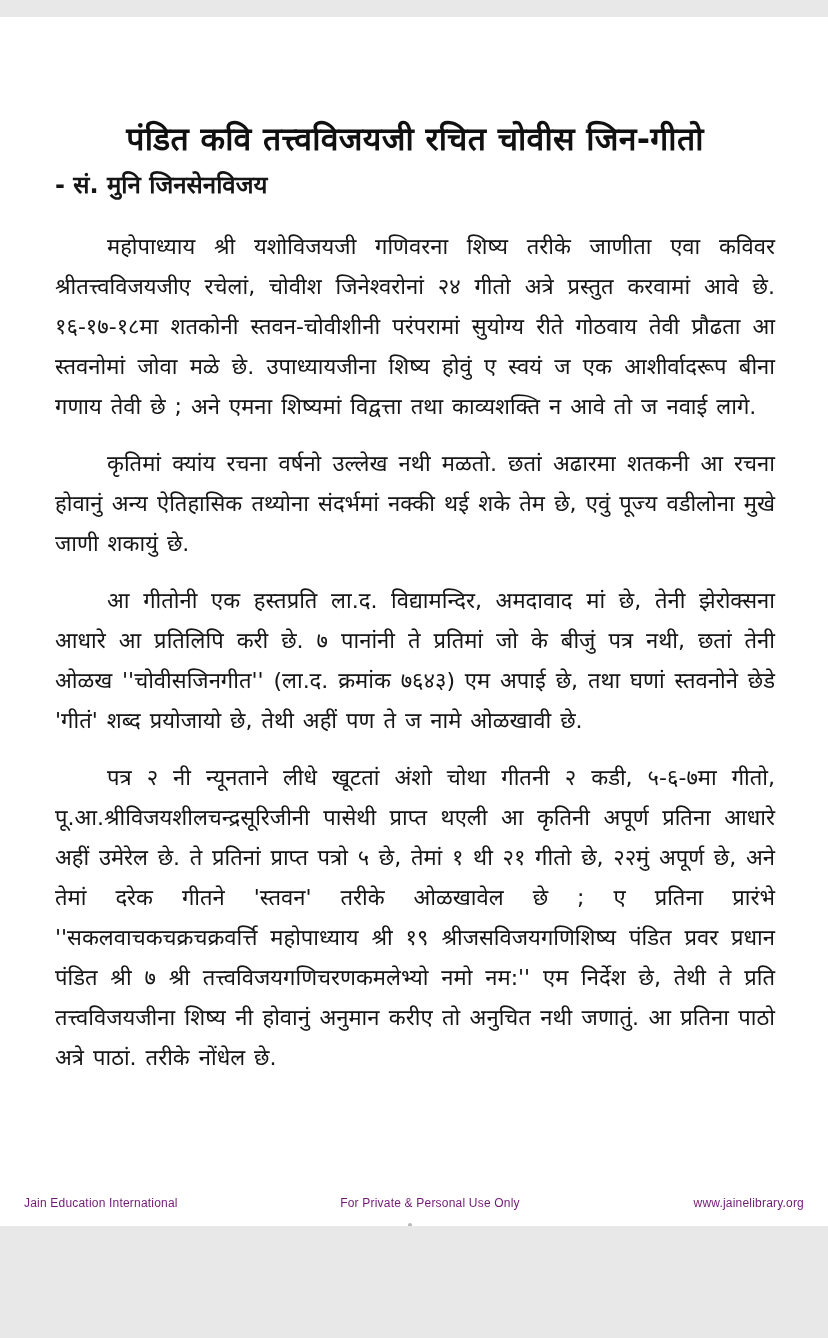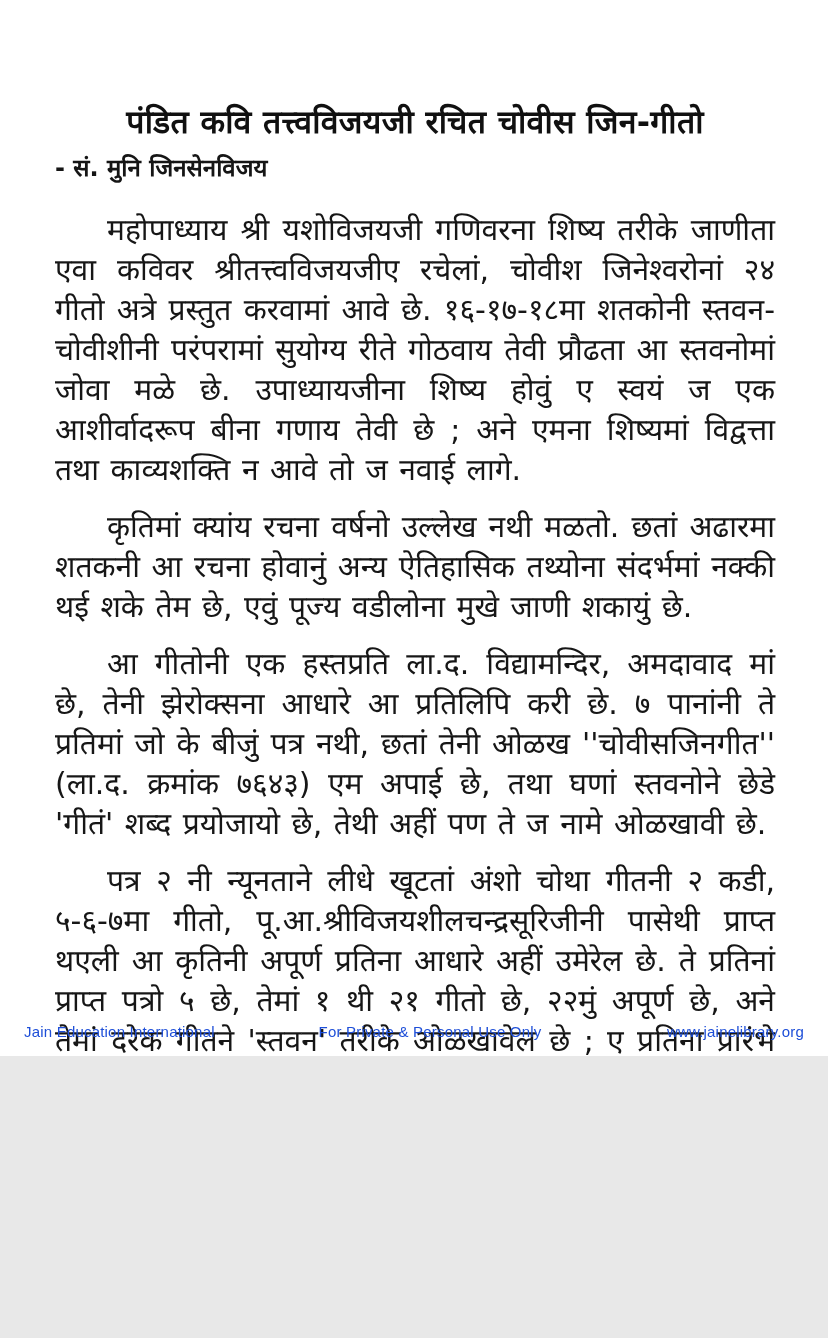--- a/index.html
+++ b/index.html
@@ -3,22 +3,22 @@
 <meta charset="utf-8">
 <style>
   html, body {
     margin: 0;
     padding: 0;
     background: #e8e8e8;
   }
   .page {
     position: relative;
     width: 828px;
-    height: 1056px;
-    margin: 0 auto;
+    height: 1209px;
+    margin: 17px auto;
     background: #ffffff;
     overflow: hidden;
     font-family: "DejaVu Sans", sans-serif;
     color: #161616;
     box-sizing: border-box;
   }
   .content {
     position: absolute;
     top: 0;
     left: 55px;
@@ -35,21 +35,21 @@
   }
   .byline {
     text-align: left;
     font-size: 24px;
     line-height: 32px;
     font-weight: bold;
     margin: 8px 2px 26px 0;
     color: #151515;
   }
   .para {
-    font-size: 30px;
+    font-size: 22px;
     line-height: 40px;
     text-align: justify;
     text-indent: 52px;
     margin: 0 0 17px 0;
     word-spacing: 2px;
     color: #161616;
   }
   .artifact-dot {
     position: absolute;
     left: 408px;
@@ -63,22 +63,22 @@
   .footer {
     position: absolute;
     left: 0;
     right: 0;
     bottom: 16px;
     display: flex;
     justify-content: space-between;
     align-items: baseline;
     padding: 0 24px;
     font-family: "Liberation Sans", sans-serif;
-    font-size: 15px;
-    color: #1d4ed8;
+    font-size: 12px;
+    color: #701a75;
     letter-spacing: 0.2px;
   }
   .footer .center-slot {
     position: absolute;
     left: 50%;
     transform: translateX(-50%);
     padding-left: 32px;
   }
 </style>
 </head>

